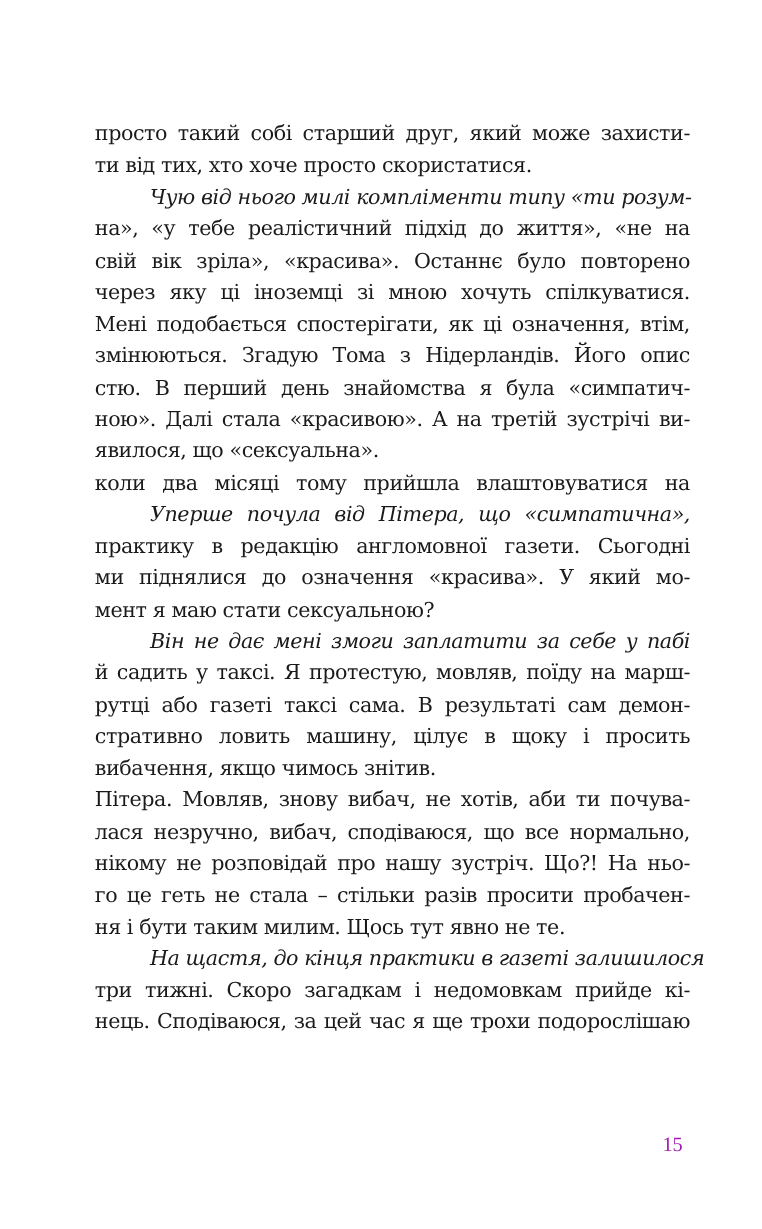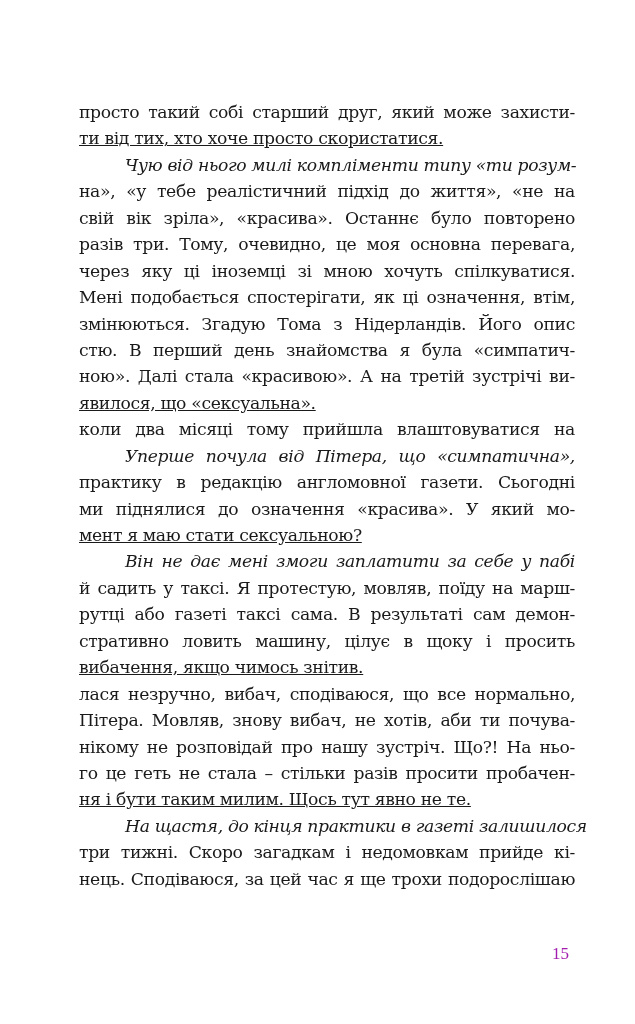--- a/index.html
+++ b/index.html
@@ -26,21 +26,20 @@
     }
     .line {
       display: block;
       white-space: nowrap;
       text-align: justify;
       text-align-last: justify;
       height: 26.45px;
     }
     .line.last {
       text-align-last: left;
-      text-decoration: underline;
     }
     .line.indent {
       padding-left: 46px;
       font-style: italic;
     }
     .page-number {
       position: absolute;
       left: 552px;
       top: 944px;
       font-family: "Liberation Serif", serif;
@@ -53,21 +52,20 @@
 
 <div class="page-text">
   <div>
     <span class="line">просто такий собі старший друг, який може захисти-</span>
     <span class="line last">ти від тих, хто хоче просто скористатися.</span>
   </div>
   <div>
     <span class="line indent">Чую від нього милі компліменти типу «ти розум-</span>
     <span class="line">на», «у тебе реалістичний підхід до життя», «не на</span>
     <span class="line">свій вік зріла», «красива». Останнє було повторено</span>
-    <span class="line">разів три. Тому, очевидно, це моя основна перевага,</span>
     <span class="line">через яку ці іноземці зі мною хочуть спілкуватися.</span>
     <span class="line">Мені подобається спостерігати, як ці означення, втім,</span>
     <span class="line">змінюються. Згадую Тома з Нідерландів. Його опис</span>
     <span class="line">стю. В перший день знайомства я була «симпатич-</span>
     <span class="line">ною». Далі стала «красивою». А на третій зустрічі ви-</span>
     <span class="line last">явилося, що «сексуальна».</span>
   </div>
   <div>
     <span class="line">коли два місяці тому прийшла влаштовуватися на</span>
     <span class="line indent">Уперше почула від Пітера, що «симпатична»,</span>
@@ -76,22 +74,22 @@
     <span class="line last">мент я маю стати сексуальною?</span>
   </div>
   <div>
     <span class="line indent">Він не дає мені змоги заплатити за себе у пабі</span>
     <span class="line">й садить у таксі. Я протестую, мовляв, поїду на марш-</span>
     <span class="line">рутці або газеті таксі сама. В результаті сам демон-</span>
     <span class="line">стративно ловить машину, цілує в щоку і просить</span>
     <span class="line last">вибачення, якщо чимось знітив.</span>
   </div>
   <div>
+    <span class="line">Пітера. Мовляв, знову вибач, не хотів, аби ти почува-</span>
     <span class="line">лася незручно, вибач, сподіваюся, що все нормально,</span>
-    <span class="line">Пітера. Мовляв, знову вибач, не хотів, аби ти почува-</span>
     <span class="line">нікому не розповідай про нашу зустріч. Що?! На ньо-</span>
     <span class="line">го це геть не стала – стільки разів просити пробачен-</span>
     <span class="line last">ня і бути таким милим. Щось тут явно не те.</span>
   </div>
   <div>
     <span class="line indent">На щастя, до кінця практики в газеті залишилося</span>
     <span class="line">три тижні. Скоро загадкам і недомовкам прийде кі-</span>
     <span class="line">нець. Сподіваюся, за цей час я ще трохи подорослішаю</span>
   </div>
 </div>

